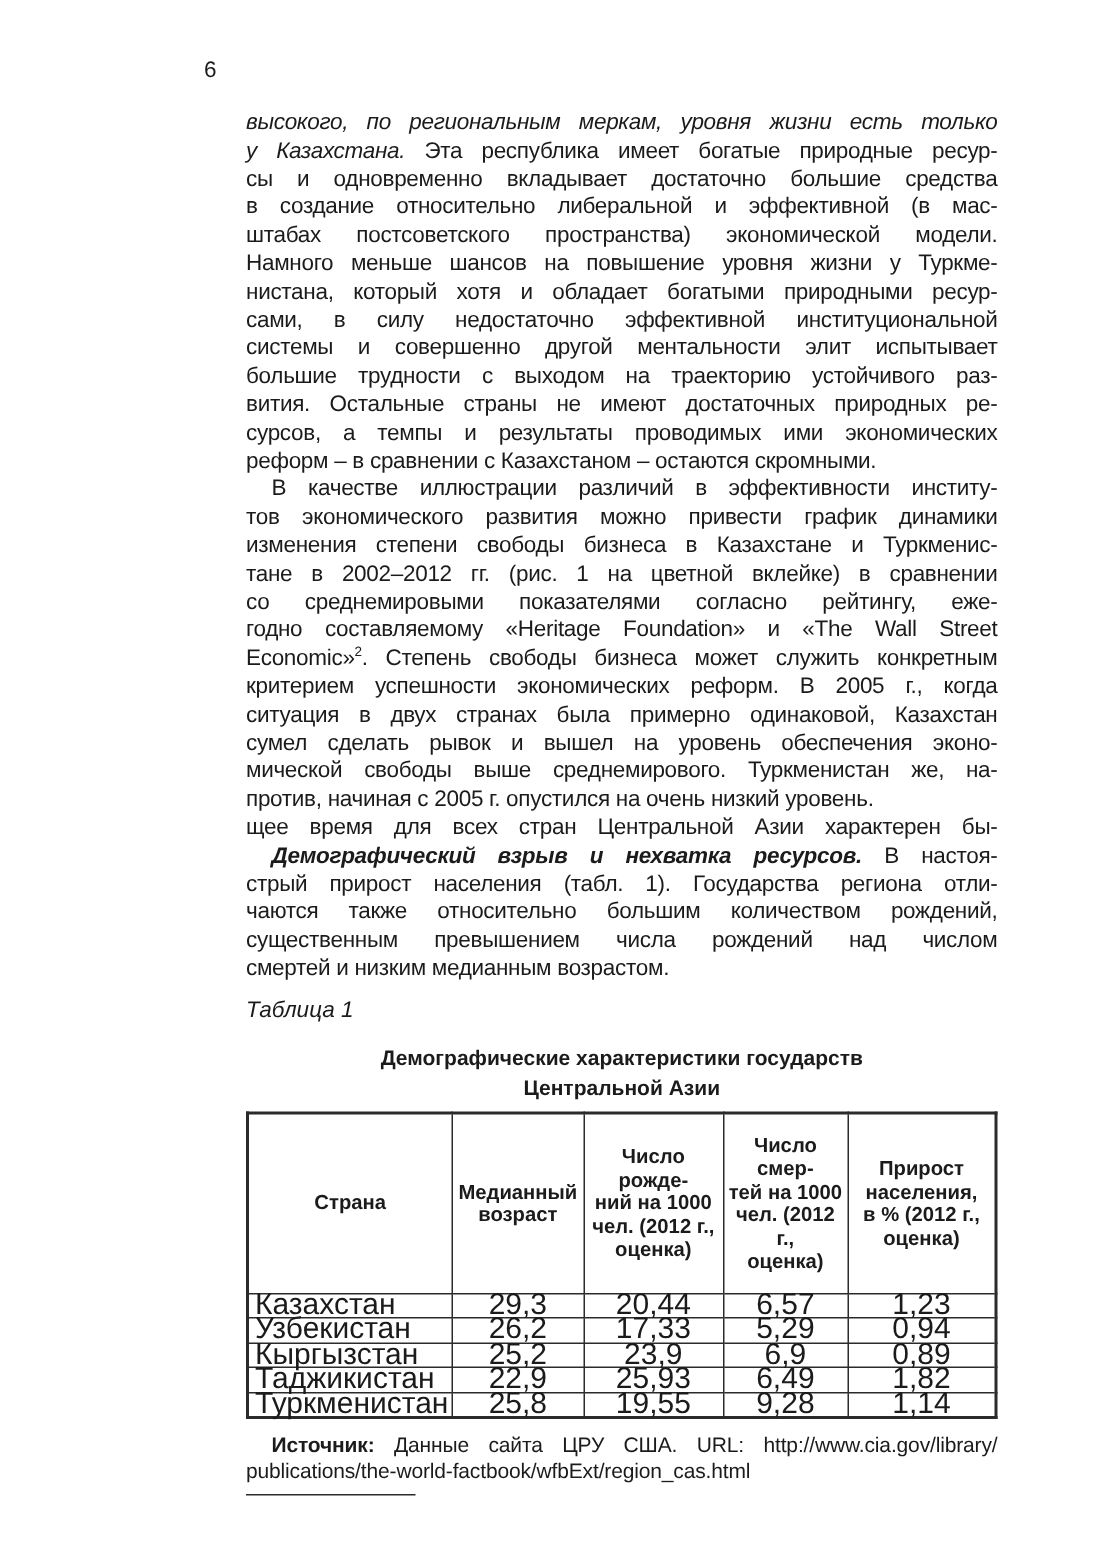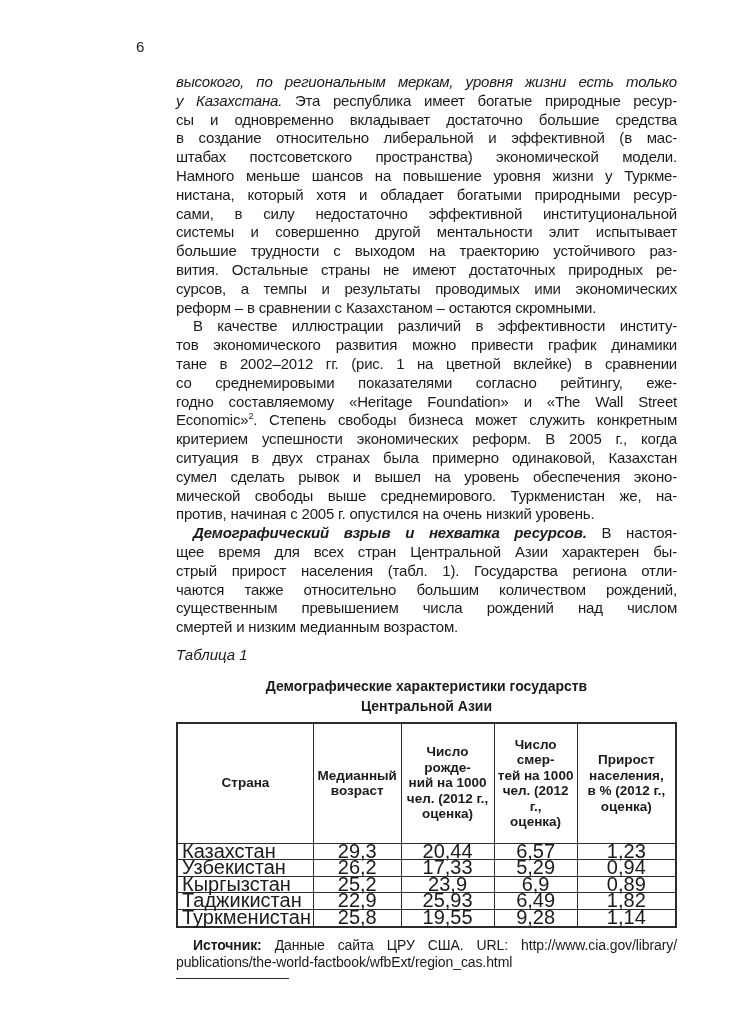--- a/index.html
+++ b/index.html
@@ -13,21 +13,21 @@
     overflow: hidden;
   }
   .page-number {
     position: absolute;
     left: 136px;
     top: 38px;
     font-size: 15px;
   }
   .content {
     position: absolute;
-    left: 176px;
+    left: 164px;
     top: 73px;
     width: 501px;
   }
   
   .paragraph { margin: 0; }
   .line {
     font-size: 15px;
     line-height: 18.8px;
     letter-spacing: -0.2px;
     text-align: justify;
@@ -125,33 +125,34 @@
           <div class="line"><span>сами, в силу недостаточно эффективной институциональной</span></div>
           <div class="line"><span>системы и совершенно другой ментальности элит испытывает</span></div>
           <div class="line"><span>большие трудности с выходом на траекторию устойчивого раз-</span></div>
           <div class="line"><span>вития. Остальные страны не имеют достаточных природных ре-</span></div>
           <div class="line"><span>сурсов, а темпы и результаты проводимых ими экономических</span></div>
           <div class="line last"><span>реформ – в сравнении с Казахстаном – остаются скромными.</span></div>
         </div>
         <div class="paragraph">
           <div class="line indent"><span>В качестве иллюстрации различий в эффективности институ-</span></div>
           <div class="line"><span>тов экономического развития можно привести график динамики</span></div>
+          <div class="line"><span>изменения степени свободы бизнеса в Казахстане и Туркменис-</span></div>
           <div class="line"><span>тане в 2002–2012 гг. (рис. 1 на цветной вклейке) в сравнении</span></div>
           <div class="line"><span>со среднемировыми показателями согласно рейтингу, еже-</span></div>
           <div class="line"><span>годно составляемому «Heritage Foundation» и «The Wall Street</span></div>
           <div class="line"><span>Economic»</span><sup class="seg-sup">2</sup><span>. Степень свободы бизнеса может служить конкретным</span></div>
           <div class="line"><span>критерием успешности экономических реформ. В 2005 г., когда</span></div>
           <div class="line"><span>ситуация в двух странах была примерно одинаковой, Казахстан</span></div>
           <div class="line"><span>сумел сделать рывок и вышел на уровень обеспечения эконо-</span></div>
           <div class="line"><span>мической свободы выше среднемирового. Туркменистан же, на-</span></div>
           <div class="line last"><span>против, начиная с 2005 г. опустился на очень низкий уровень.</span></div>
         </div>
         <div class="paragraph">
+          <div class="line"><span>щее время для всех стран Центральной Азии характерен бы-</span></div>
           <div class="line indent"><span class="seg-bi">Демографический взрыв и нехватка ресурсов.</span><span> В настоя-</span></div>
-          <div class="line"><span>щее время для всех стран Центральной Азии характерен бы-</span></div>
           <div class="line"><span>стрый прирост населения (табл. 1). Государства региона отли-</span></div>
           <div class="line"><span>чаются также относительно большим количеством рождений,</span></div>
           <div class="line"><span>существенным превышением числа рождений над числом</span></div>
           <div class="line last"><span>смертей и низким медианным возрастом.</span></div>
         </div>
       </div>
 
     <div class="table-caption">Таблица 1</div>
     <div class="table-title">Демографические характеристики государств
 Центральной Азии</div>

